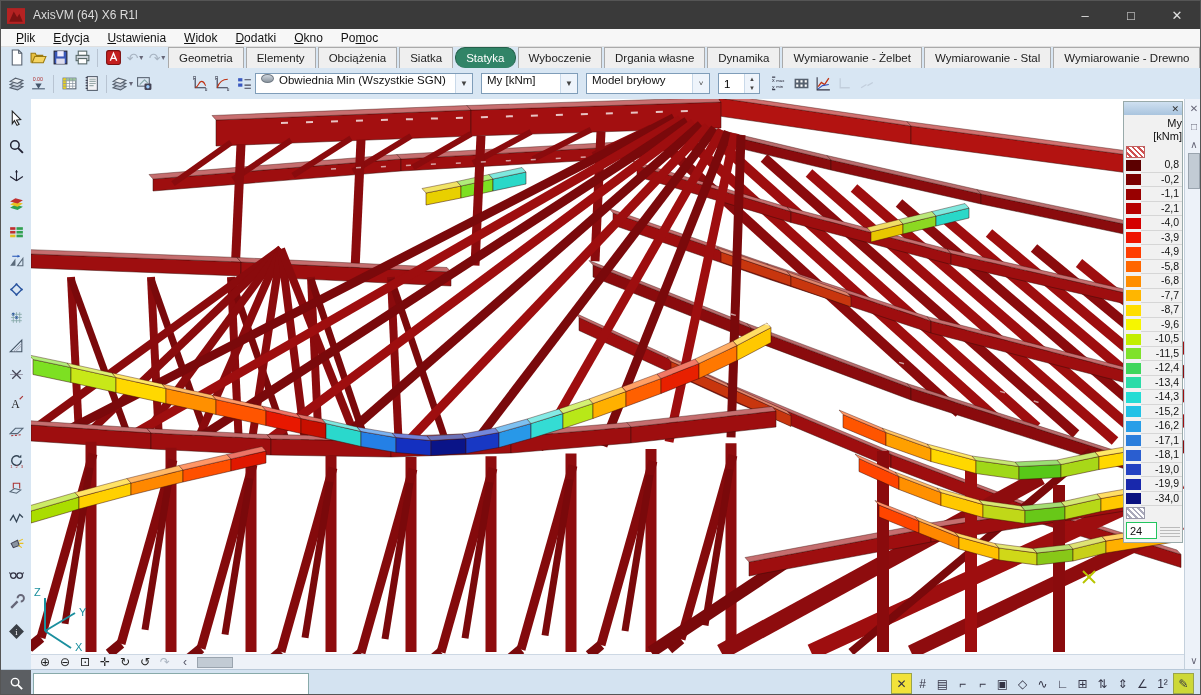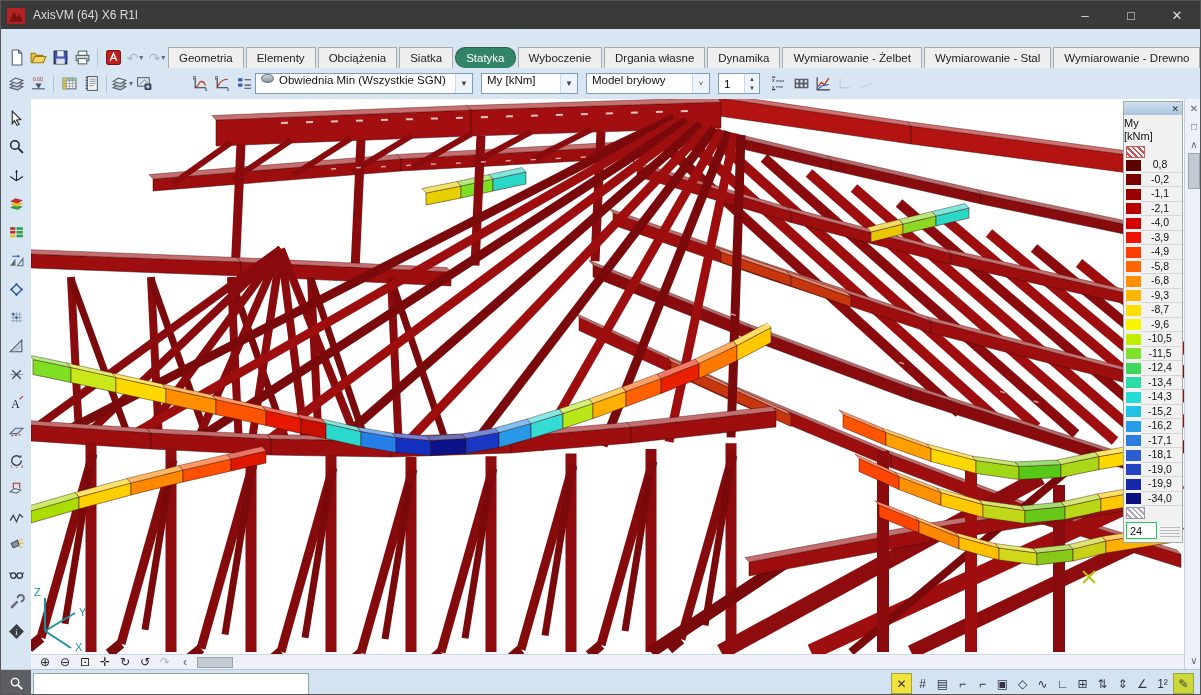--- a/index.html
+++ b/index.html
@@ -45,24 +45,24 @@
   #viewnav .thumb{width:34px;height:9px;background:#c2cbd4;border:1px solid #9aa4ae;margin-left:2px;}
   
   #right-strip{position:absolute;left:1183px;top:98px;width:18px;height:570px;background:#edf2f9;border-left:1px solid #c4d0dc;display:flex;flex-direction:column;align-items:center;font-size:10px;color:#667;}
   #right-strip .rsb{height:18px;display:flex;align-items:center;justify-content:center;width:100%;}
   #right-strip .thumbv{width:10px;height:34px;background:#c2cbd4;border:1px solid #9aa4ae;}
   #right-strip .spacer{flex:1;}
   
   #legend{position:absolute;left:1122px;top:100px;width:60px;background:#f1f1f1;border:1px solid #9aa;box-sizing:border-box;z-index:6;}
   #legend-header{height:13px;background:linear-gradient(#cfe0f0,#a9c4de);display:flex;align-items:center;justify-content:flex-end;}
   #legend-header .lx{font-size:9px;color:#333;padding:0 3px;font-weight:bold;}
-  #legend-title{text-align:left;font-size:11px;color:#111;line-height:13px;padding:2px 0;}
+  #legend-title{text-align:right;font-size:11px;color:#111;line-height:13px;padding:2px 0;}
   .lrow{display:flex;align-items:center;height:14.5px;}
   .lrow .sw{width:15px;height:11px;margin-left:2px;flex:0 0 auto;}
-  .lrow .lv{flex:1;text-align:center;font-size:10.5px;color:#111;padding-right:3px;border-bottom:1px solid #d6d6d6;line-height:13.5px;}
+  .lrow .lv{flex:1;text-align:right;font-size:10.5px;color:#111;padding-right:3px;border-bottom:1px solid #d6d6d6;line-height:13.5px;}
   .hatch{height:13px;display:flex;align-items:center;}
   .hatch .sw{width:17px;height:10px;margin-left:2px;}
   .hatch-red{background:repeating-linear-gradient(45deg,#fff 0 2px,#d05050 2px 4px);border:1px solid #c06060;}
   .hatch-gray{background:repeating-linear-gradient(45deg,#fff 0 2px,#aab 2px 4px);border:1px solid #99a;}
   #legend-count{display:flex;align-items:center;height:21px;padding:1px 2px;}
   #legend-count .cbox{width:26px;height:15px;background:#fff;border:1px solid #22c55e;font-size:11px;display:flex;align-items:center;padding-left:3px;color:#111;}
   #legend-count .lines{flex:1;height:12px;margin-left:3px;background:repeating-linear-gradient(#f1f1f1 0 2px,#bbb 2px 3px);}
   
   #statusbar{position:absolute;left:0;top:668px;width:100%;height:27px;background:#d4e3f1;border-top:1px solid #b8c8d8;display:flex;align-items:center;}
   #status-search-btn{width:30px;height:27px;background:#5b5e62;display:flex;align-items:center;justify-content:center;flex:0 0 auto;}
@@ -83,20 +83,29 @@
         </svg>
     </span>
     <span class="title">AxisVM (64) X6 R1l</span>
     <span class="winbtns" id="winbtns">
         <span class="winbtn">–</span>
         <span class="winbtn">□</span>
         <span class="winbtn">✕</span>
       </span>
   </div>
 
+  <div id="menubar">
+      <span class="menu-item"><span class="u">P</span>lik</span>
+      <span class="menu-item"><span class="u">E</span>dycja</span>
+      <span class="menu-item"><span class="u">U</span>stawienia</span>
+      <span class="menu-item"><span class="u">W</span>idok</span>
+      <span class="menu-item"><span class="u">D</span>odatki</span>
+      <span class="menu-item"><span class="u">O</span>kno</span>
+      <span class="menu-item">Po<span class="u">m</span>oc</span>
+    </div>
 
   <div id="row1">
     <div id="file-toolbar">
         <span class="gicon">
           <svg viewBox="0 0 16 16">
             <path d="M4 1h6l3 3v11H4z" fill="#fff" stroke="#56606e"></path>
             <path d="M10 1v3h3" fill="none" stroke="#56606e"></path>
           </svg>
         </span>
         <span class="gicon">
@@ -761,21 +770,21 @@
         <div class="lrow">
           <span class="sw" style="background: rgb(255, 102, 0);"></span>
           <span class="lv">-5,8</span>
         </div>
         <div class="lrow">
           <span class="sw" style="background: rgb(255, 142, 0);"></span>
           <span class="lv">-6,8</span>
         </div>
         <div class="lrow">
           <span class="sw" style="background: rgb(255, 182, 0);"></span>
-          <span class="lv">-9,3</span>
+          <span class="lv">-7,7</span>
         </div>
         <div class="lrow">
           <span class="sw" style="background: rgb(255, 222, 0);"></span>
           <span class="lv">-8,7</span>
         </div>
         <div class="lrow">
           <span class="sw" style="background: rgb(246, 246, 0);"></span>
           <span class="lv">-9,6</span>
         </div>
         <div class="lrow">

